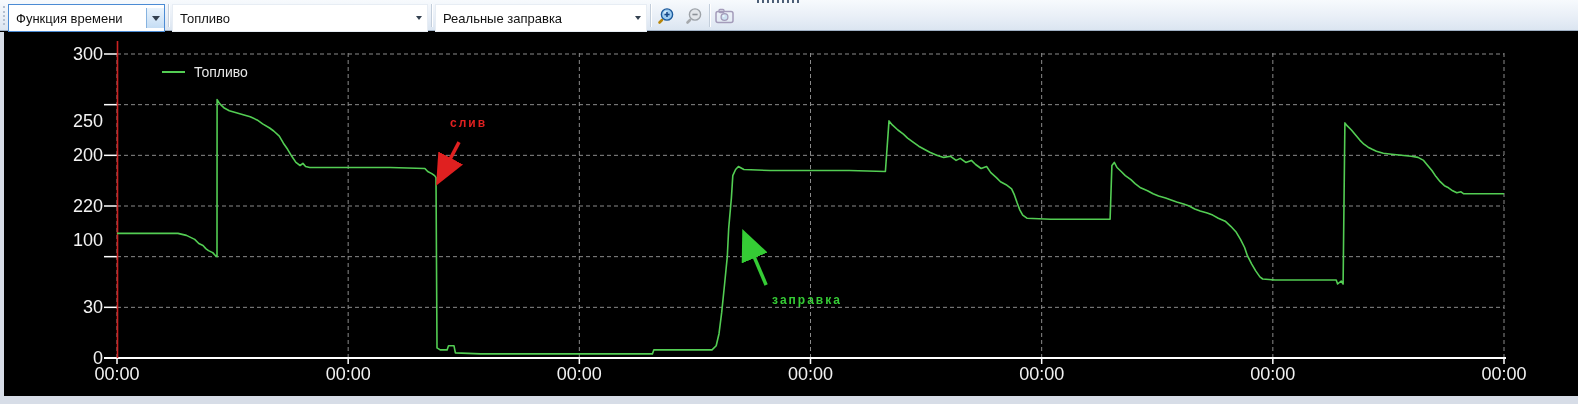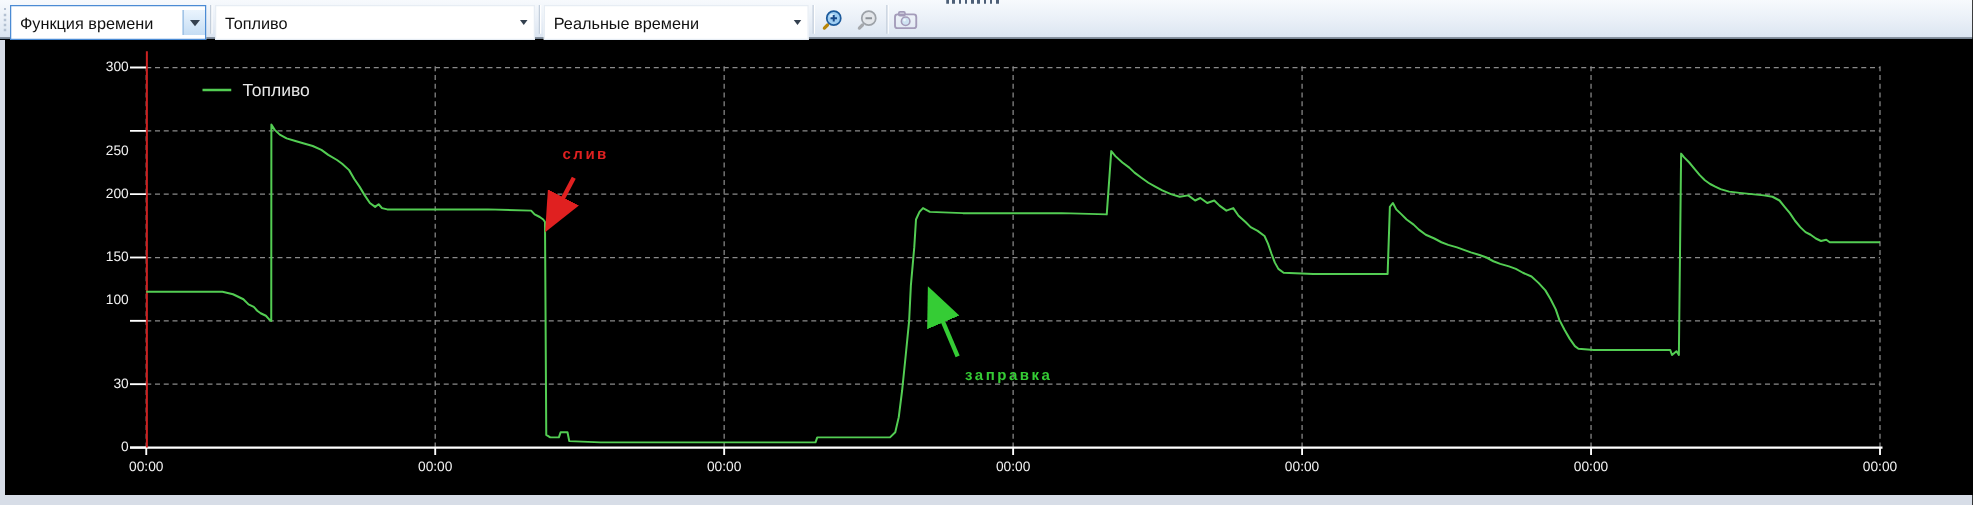--- a/index.html
+++ b/index.html
@@ -29,21 +29,21 @@
     box-shadow:1px 0 0 #ffffff;}
   .tb-btn{position:absolute;top:4px;width:24px;height:23px;border-radius:3px;
     display:flex;align-items:center;justify-content:center;cursor:default;}
 
   
   .panel-frame-left{position:absolute;left:0;top:32px;width:4px;height:364px;background:#d7dde7;}
   .panel-frame-bottom{position:absolute;left:0;top:396px;width:1578px;height:8px;background:#d7dde7;}
   .chart-panel{position:absolute;left:4px;top:32px;width:1574px;height:364px;background:#000;}
   #plot-svg{position:absolute;left:0;top:32px;width:1578px;height:372px;}
 
-  .tick-label{position:absolute;color:#f2f2f2;font-size:11px;}
+  .tick-label{position:absolute;color:#f2f2f2;font-size:18px;}
   .ytick{width:62px;text-align:right;height:18px;line-height:18px;}
   .xtick{width:80px;text-align:center;height:18px;line-height:18px;}
 
   .legend{position:absolute;left:162px;top:64px;display:inline-flex;align-items:center;gap:9px;}
   .legend-line{width:23px;height:0;border-top:2px solid #53cd53;}
   .legend-label{color:#e8e8e8;font-size:14px;}
 
   .annotation{position:absolute;font-size:12px;font-weight:bold;letter-spacing:2px;white-space:nowrap;}
 </style>
 </head>
@@ -65,21 +65,21 @@
   <div class="combo flat" style="left:172px;width:256px;">
     <div class="txt">Топливо</div>
     <div class="plainarrow">
       <span class="caret" style="border-left-width:3px;border-right-width:3px;border-top-width:4px;"></span>
     </div>
   </div>
 
   <div class="tb-sep" style="left:431px;"></div>
 
   <div class="combo flat" style="left:435px;width:212px;">
-    <div class="txt">Реальные времени</div>
+    <div class="txt">Реальные заправка</div>
     <div class="plainarrow">
       <span class="caret" style="border-left-width:3px;border-right-width:3px;border-top-width:4px;"></span>
     </div>
   </div>
 
   <div class="tb-sep" style="left:650px;"></div>
 
   <div class="tb-btn" style="left:654px;">
     <svg width="18" height="18" viewBox="0 0 18 18">
       <line x1="5" y1="13" x2="2.5" y2="15.5" stroke="#b8860b" stroke-width="2.6" stroke-linecap="round"></line>
@@ -156,21 +156,21 @@
         <path d="M0,0 L9,4 L0,8 z" fill="#35cc35"></path>
       </marker>
     </defs>
         <line x1="766.116" y1="253.03999999999996" x2="745.0336" y2="203.38666666666666" stroke="#35cc35" stroke-width="3.5" marker-end="url(#ah1)"></line>
   </svg>
 
 <div id="tick-labels">
     <div class="tick-label ytick" style="left: 41px; top: 349px;">0</div>
     <div class="tick-label ytick" style="left: 41px; top: 298.333px;">30</div>
     <div class="tick-label ytick" style="left: 41px; top: 231px;">100</div>
-    <div class="tick-label ytick" style="left: 41px; top: 197px;">150</div>
+    <div class="tick-label ytick" style="left: 41px; top: 197px;">220</div>
     <div class="tick-label ytick" style="left: 41px; top: 146.333px;">200</div>
     <div class="tick-label ytick" style="left: 41px; top: 95.6667px; margin-top: 16px;">250</div>
     <div class="tick-label ytick" style="left: 41px; top: 45px;">300</div>
     <div class="tick-label xtick" style="left: 77px; top: 365px;">00:00</div>
     <div class="tick-label xtick" style="left: 308.167px; top: 365px;">00:00</div>
     <div class="tick-label xtick" style="left: 539.333px; top: 365px;">00:00</div>
     <div class="tick-label xtick" style="left: 770.5px; top: 365px;">00:00</div>
     <div class="tick-label xtick" style="left: 1001.67px; top: 365px;">00:00</div>
     <div class="tick-label xtick" style="left: 1232.83px; top: 365px;">00:00</div>
     <div class="tick-label xtick" style="left: 1464px; top: 365px;">00:00</div>

